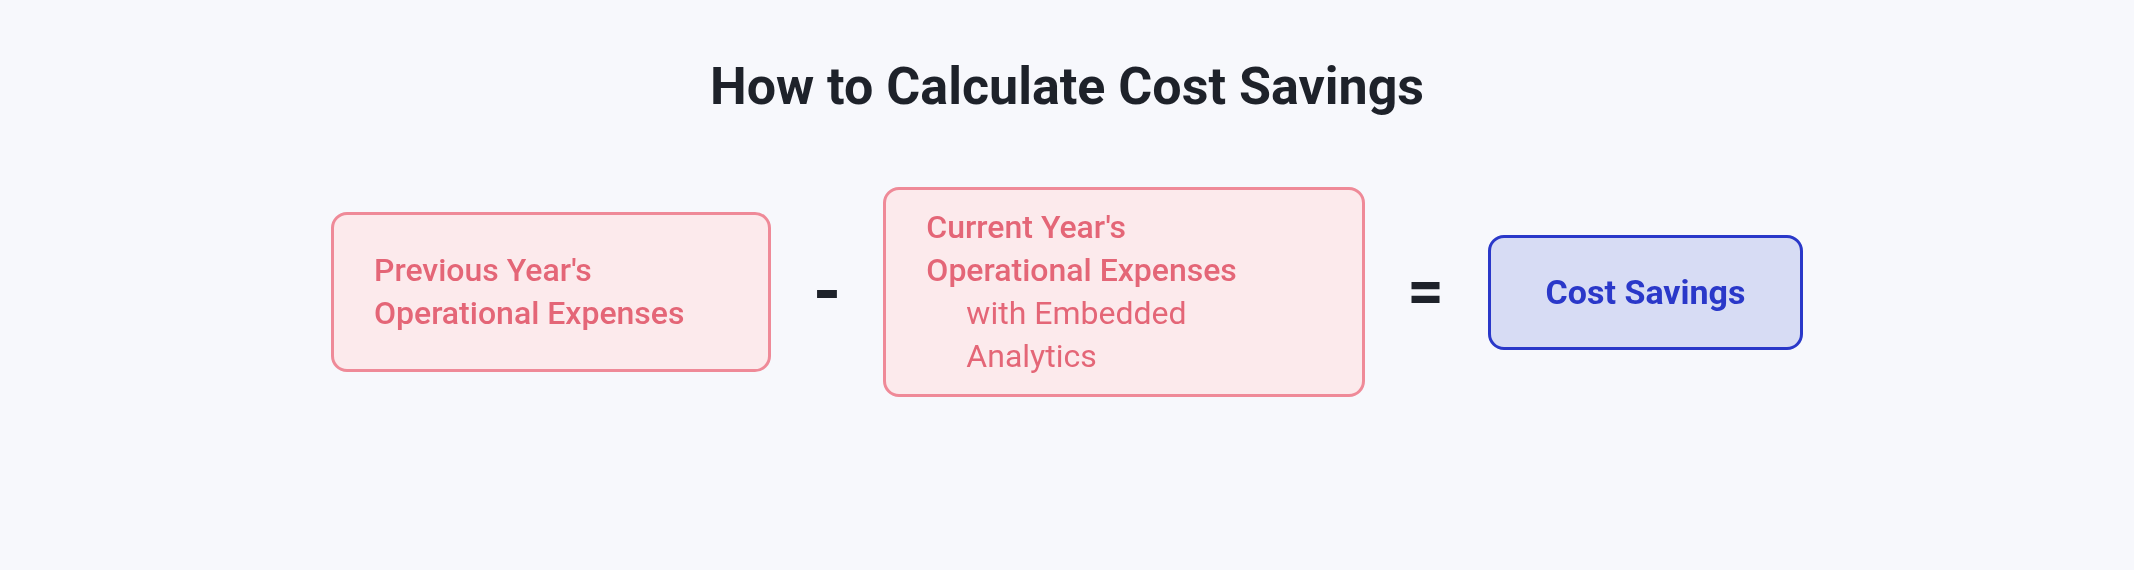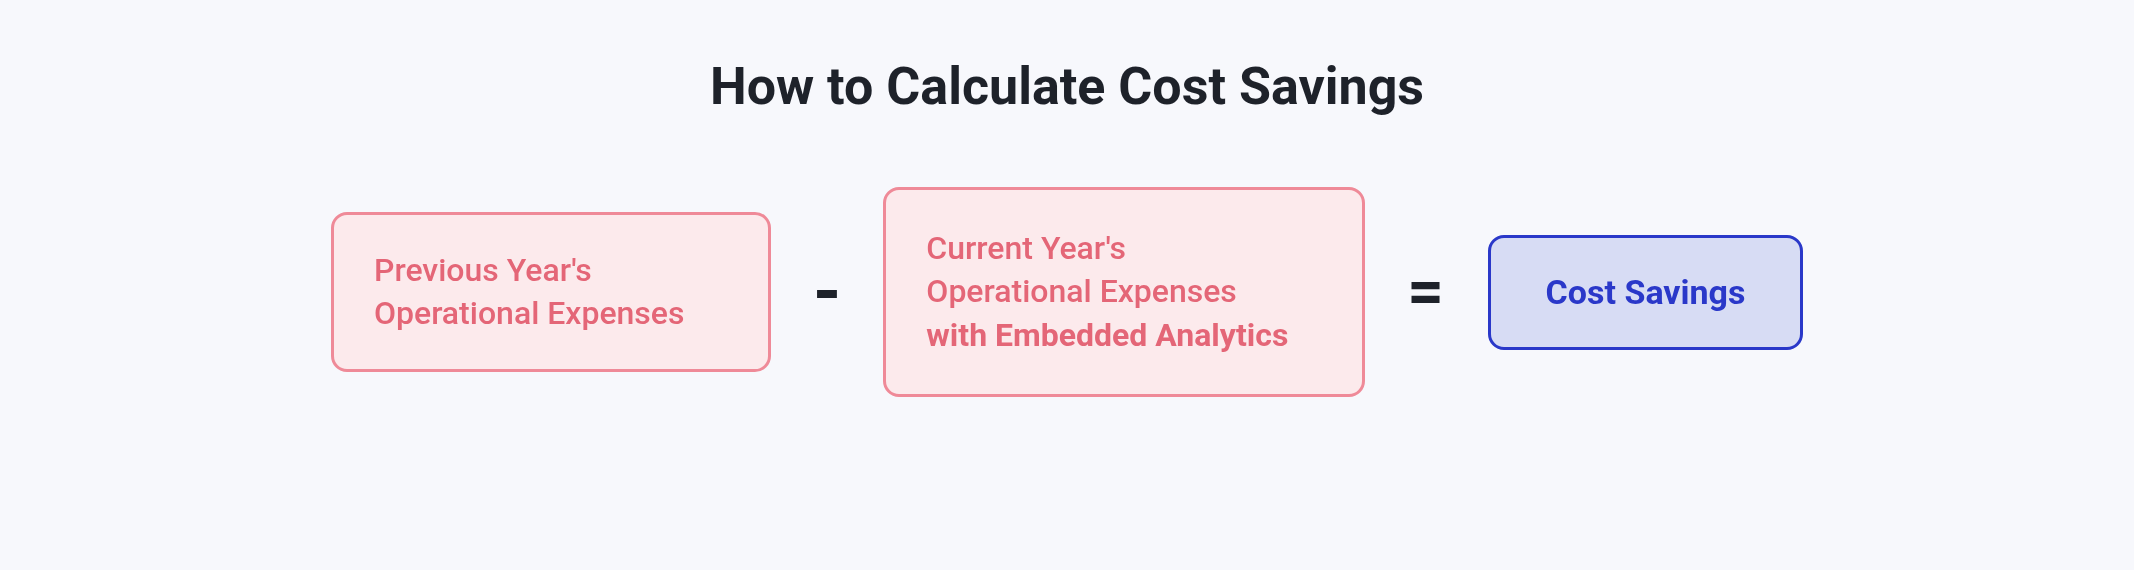--- a/index.html
+++ b/index.html
@@ -66,21 +66,21 @@
     font-weight: 700;
   }
   .op {
     font-size: 72px;
     font-weight: 700;
     color: #1e222a;
     line-height: 1;
   }
   .minus { font-size: 72px; }
   .equals { font-size: 64px; letter-spacing: 2px; }
-  .bold-line { font-weight: 700; }
+  .bold-line { font-weight: 400; margin-left: 40px; }
 </style>
 </head>
 <body>
 
 <h1 class="title">How to Calculate Cost Savings</h1>
 
 <div class="formula">
 
   <div class="box box-pink box1">
     <span>Previous Year's</span>

